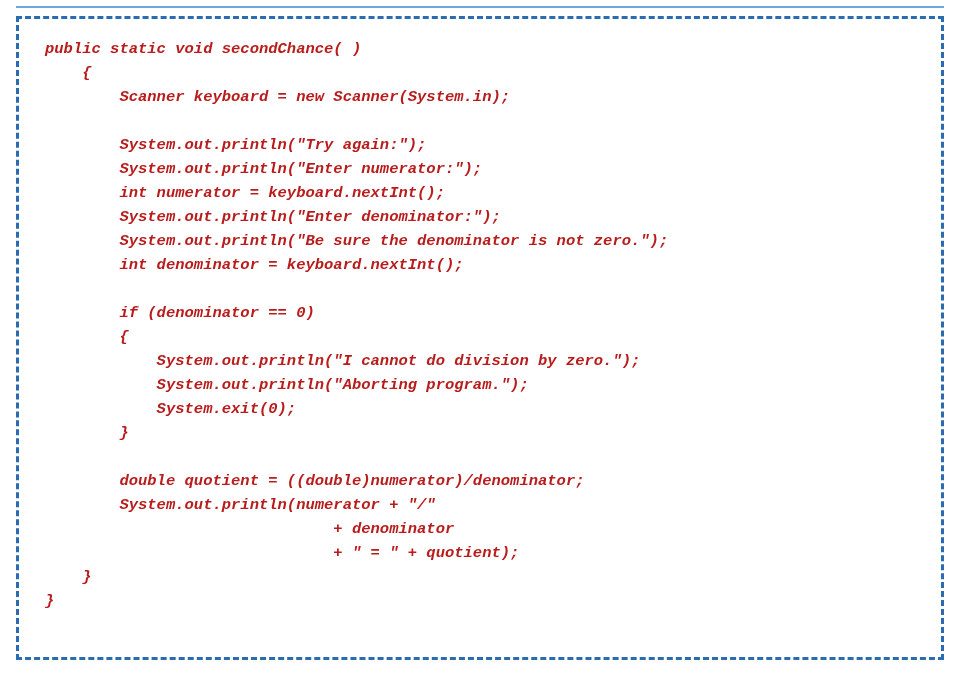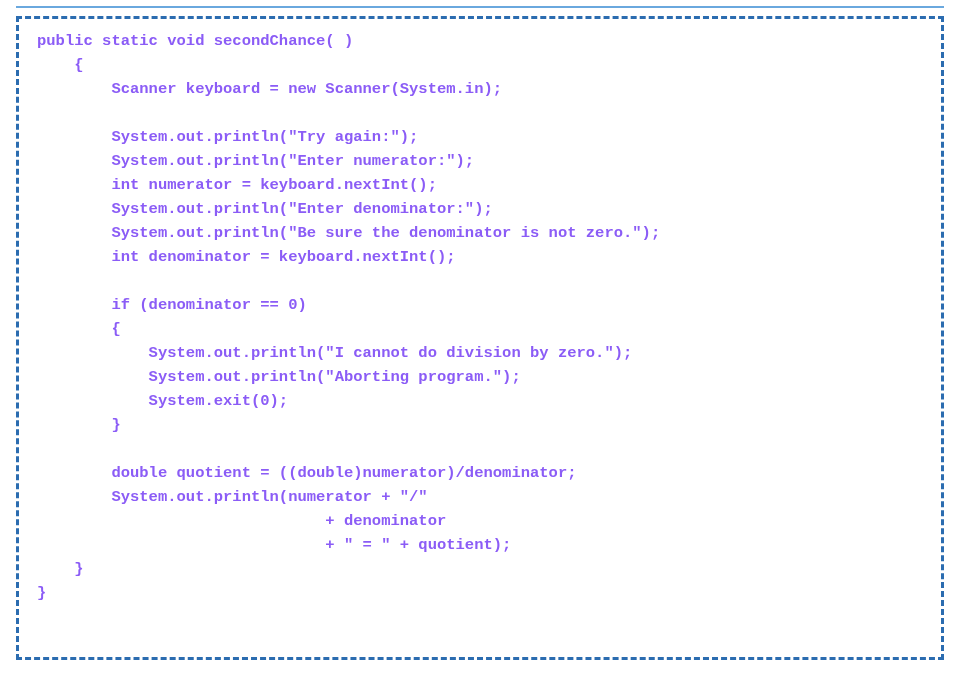--- a/index.html
+++ b/index.html
@@ -24,27 +24,28 @@
       position: absolute;
       top: 16px;
       left: 16px;
       right: 16px;
       bottom: 16px;
       border: 3px dashed #2b6cb0;
       padding: 10px 18px;
       box-sizing: border-box;
     }
     pre {
-      margin: 0;
+      margin: 8px;
       font-family: "Courier New", Courier, monospace;
       font-size: 15.5px;
       line-height: 1.55;
       font-weight: bold;
       white-space: pre;
-      color: #8b5cf6;
+      color: #b91c1c;
+      font-style: italic;
     }
   </style>
 </head>
 <body>
 
 <div class="topline"></div>
 
 <div class="code-box">
   <pre>public static void secondChance( )
     {

